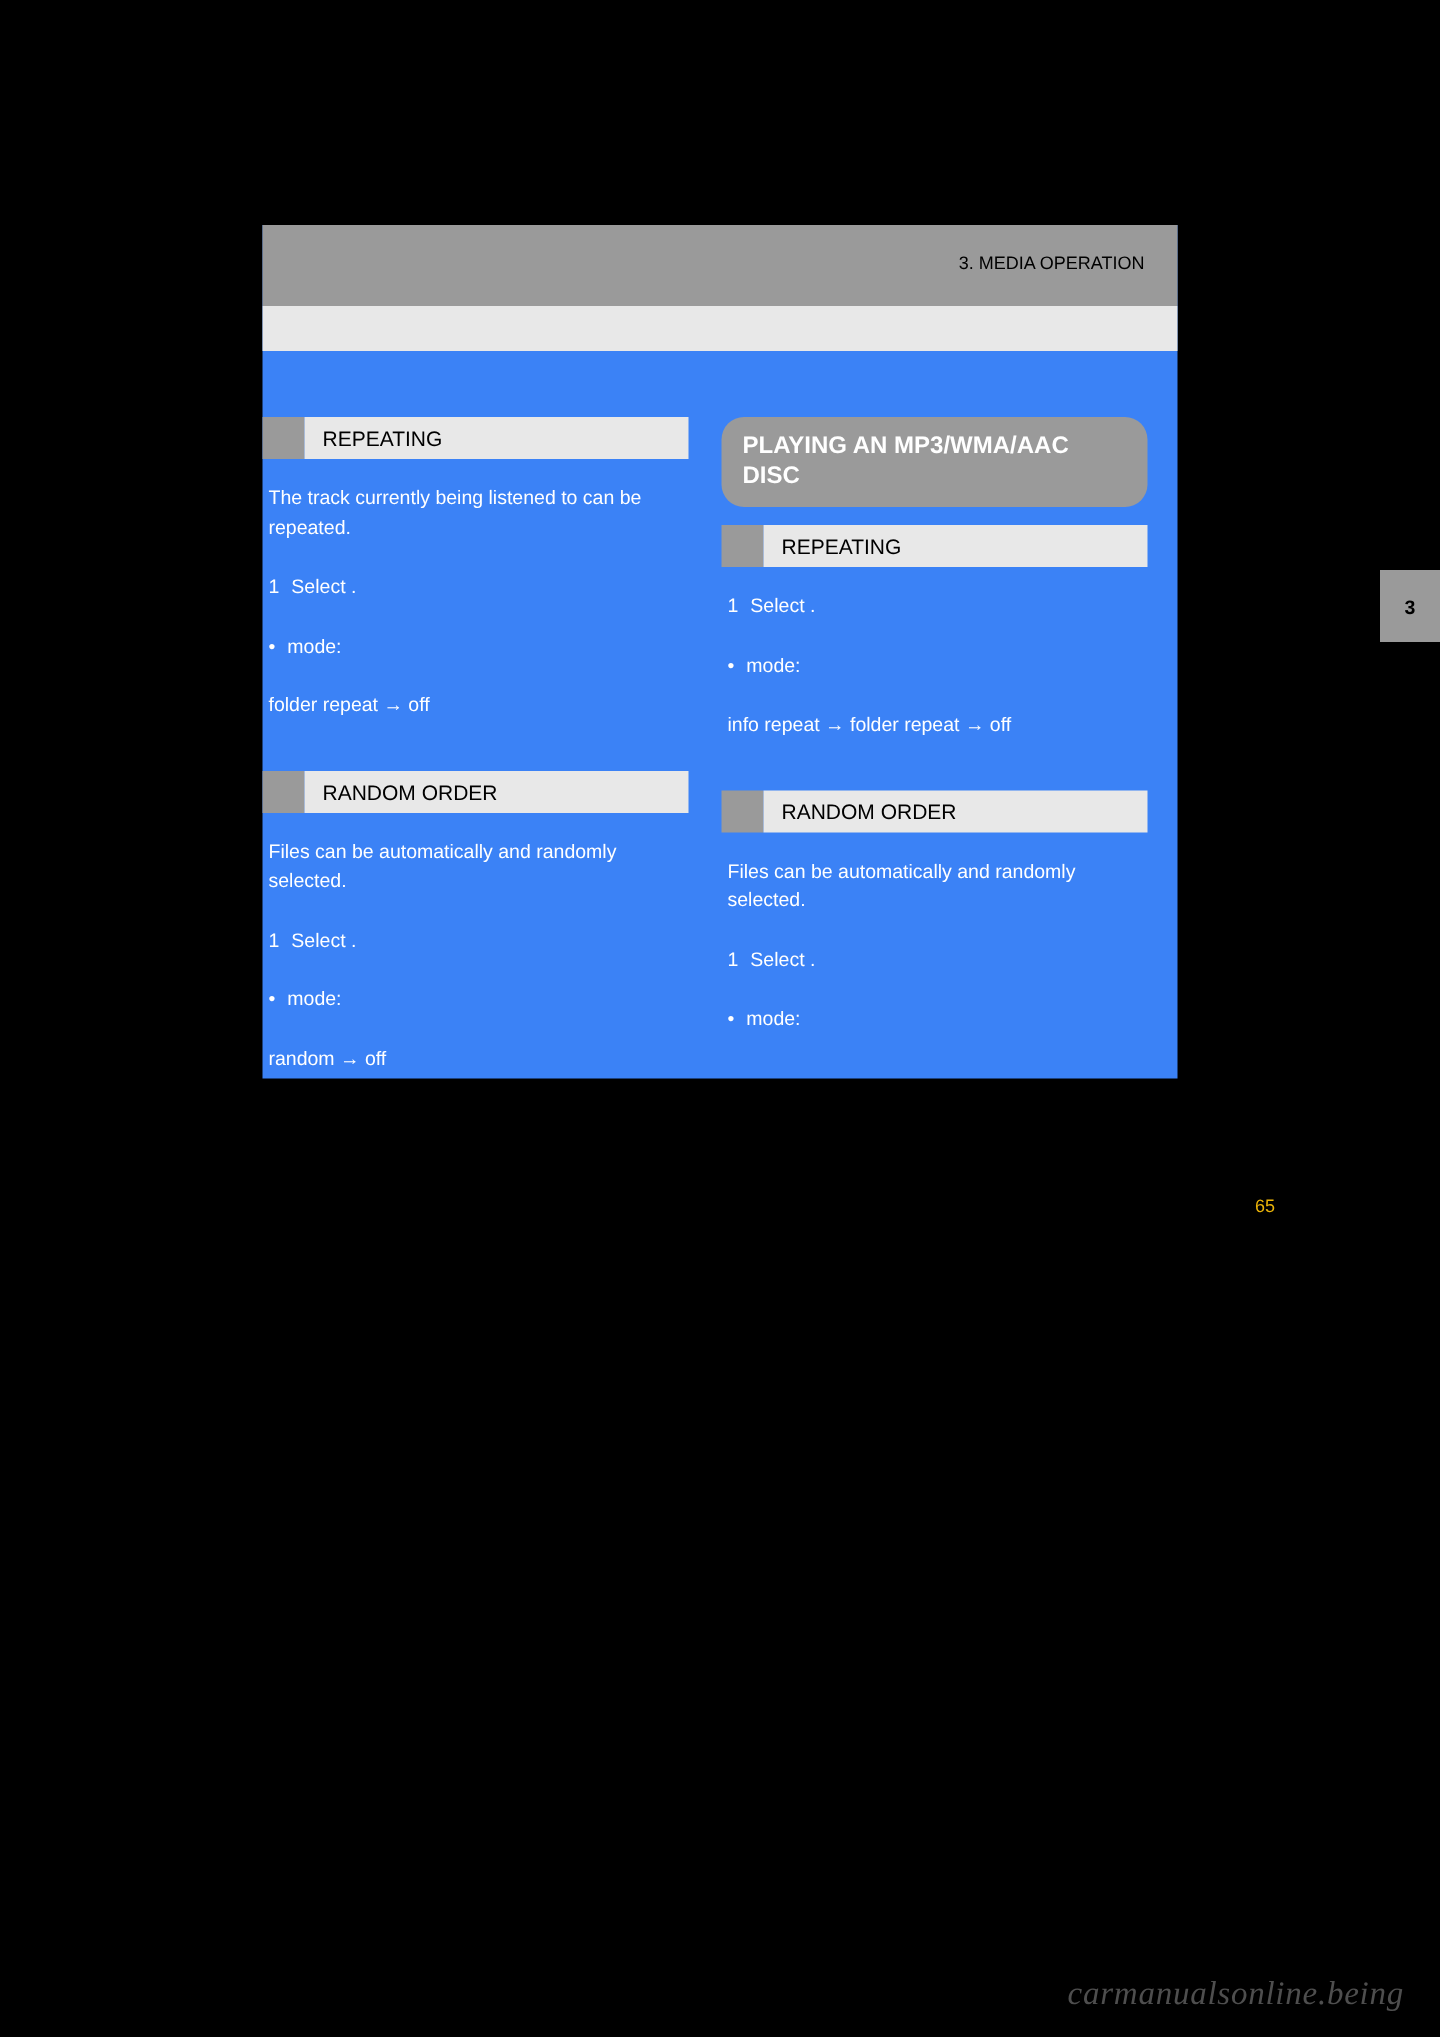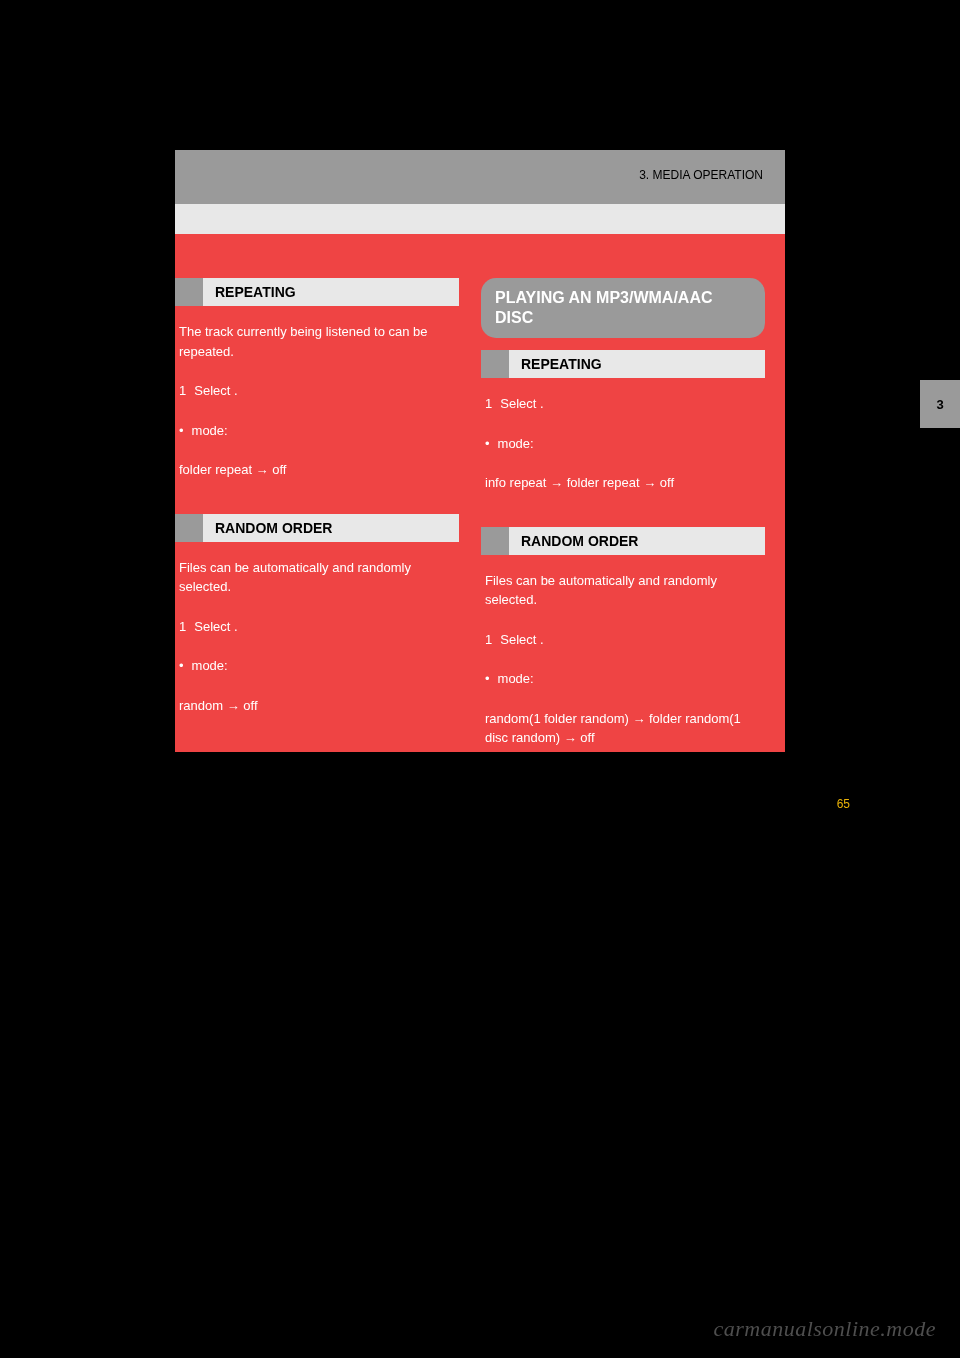--- a/index.html
+++ b/index.html
@@ -10,21 +10,21 @@
     font-family: Arial, Helvetica, sans-serif;
     position: relative;
     overflow: hidden;
   }
 
   .page {
     position: absolute;
     left: 175px;
     top: 150px;
     width: 610px;
-    background: #ef4444;
+    background: #3b82f6;
   }
 
   
   .header-gray {
     height: 54px;
     background: #9a9a9a;
     position: relative;
   }
   .header-gray .crumb {
     position: absolute;
@@ -71,21 +71,21 @@
   }
   .sub-heading .stub {
     width: 28px;
     background: #9a9a9a;
     flex-shrink: 0;
   }
   .sub-heading .label {
     flex: 1;
     background: #e8e8e8;
     padding-left: 12px;
-    font-weight: bold;
+    font-weight: normal;
     font-size: 14px;
     color: #000;
   }
 
   .body-text {
     color: #fff;
     font-size: 13px;
     line-height: 1.5;
     padding: 4px 4px 4px 4px;
   }
@@ -208,23 +208,22 @@
       </div>
       <div class="body-text">Files can be automatically and randomly selected.</div>
       <div class="body-text bullet-row">
         <span class="blt">1</span>
         <span>Select       .</span>
       </div>
       <div class="body-text bullet-row">
         <span class="blt">•</span>
         <span>mode:</span>
       </div>
-      <div class="body-text">random(1 folder random) → folder random(1 disc random) → off</div>
     </div>
 
   </div>
 </div>
 
 <div class="side-tab">3</div>
 
 <div class="page-number">65</div>
 
-<div class="watermark">carmanualsonline.mode</div>
+<div class="watermark">carmanualsonline.being</div>
 
 </body></html>

